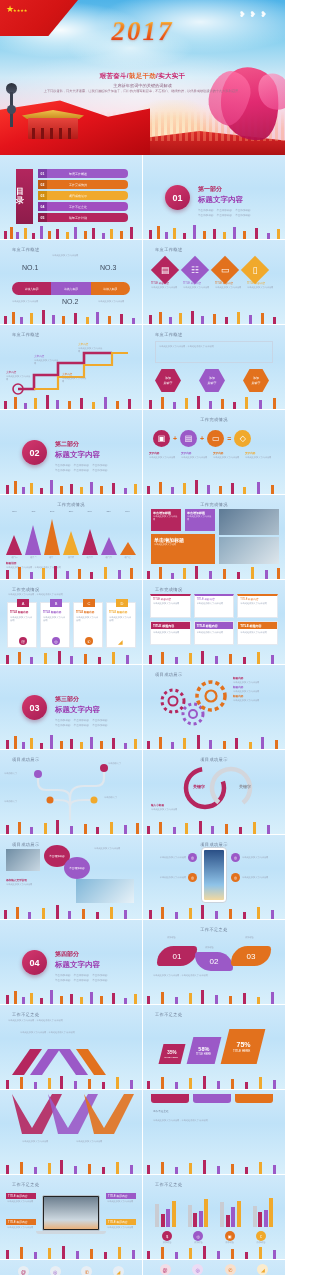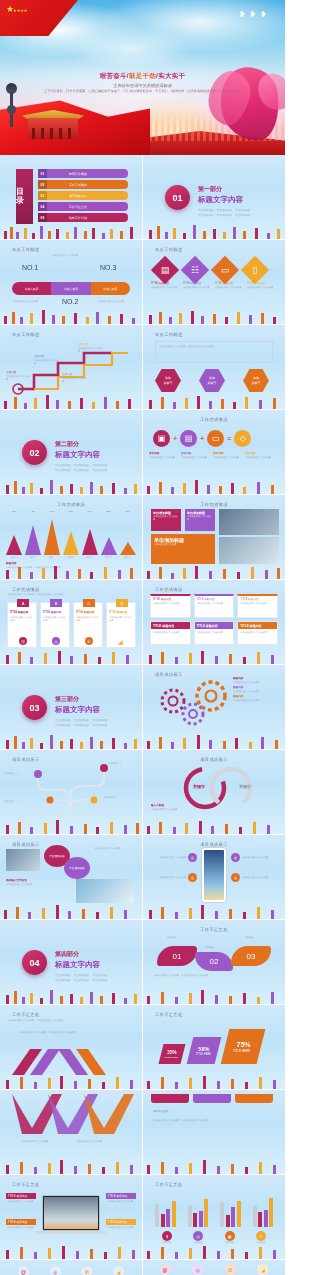--- a/index.html
+++ b/index.html
@@ -169,20 +169,21 @@
       <div class="roof"></div>
         <div class="body"></div>
     </div>
 
     <div class="hero-fist">
       <div class="blob b1"></div>
         <div class="blob b2"></div>
         <div class="blob b3"></div>
     </div>
 
+    <div class="hero-2017">2017</div>
     <div class="hero-sub">
       <span>艰苦奋斗</span><span>/</span><b>鼓足干劲</b><span>/</span><span>实大实干</span>
     </div>
     <div class="hero-line">
       <div>主席新年贺词中的关键热词解读</div>
       <div class="l2">上下同欲者胜，同舟共济者赢。让我们撸起袖子加油干，同心协力谱写新篇章，不忘初心、继续前进，以优异成绩迎接党的十九大胜利召开。</div>
     </div>
   </div>
 
   <div class="grid">

